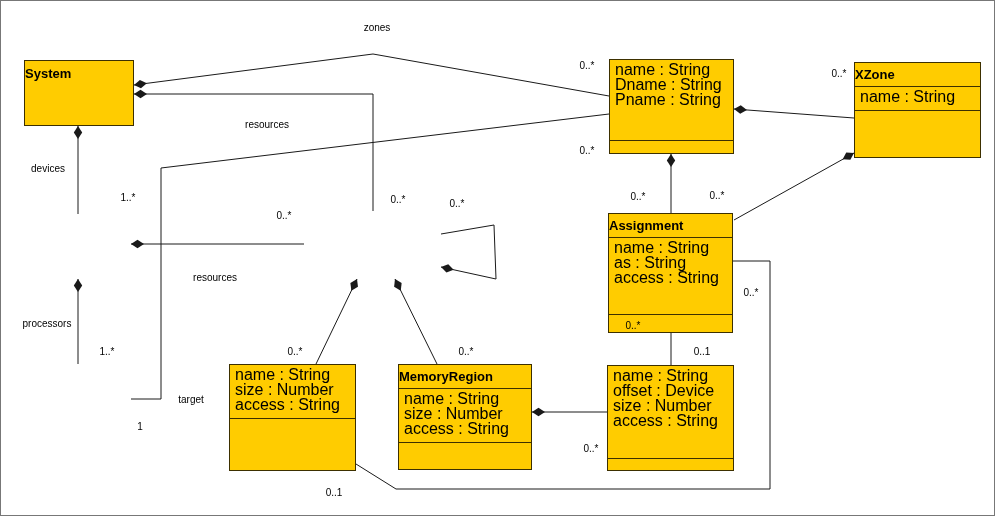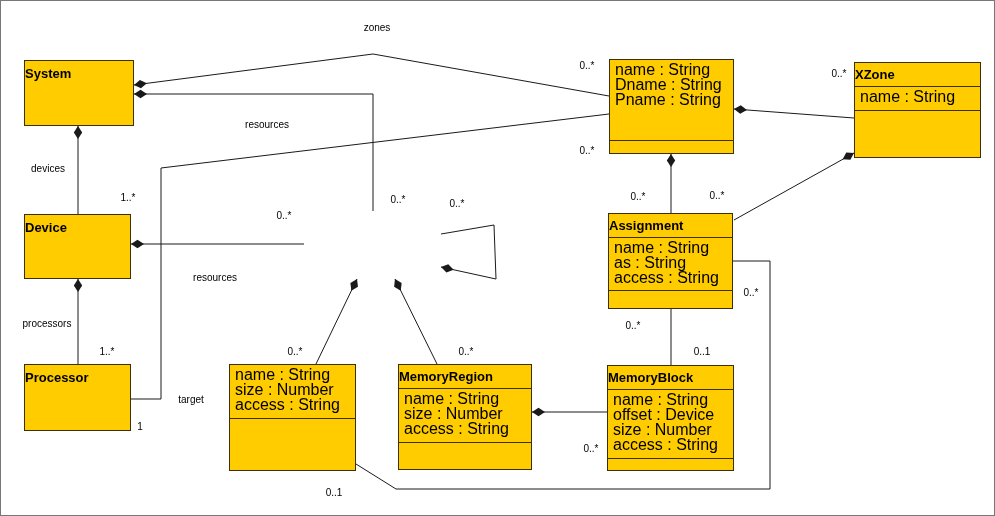--- a/index.html
+++ b/index.html
@@ -83,47 +83,41 @@
       <polyline points="394,278 436,363" fill="none" stroke="#1a1a1a" stroke-width="1"></polyline>
       <polygon points="394,278 393.11402065779396,285.6879802682619 399.7588657243394,289.65484729925834 400.6448450665455,281.9668670309964" fill="#1a1a1a"></polygon>
       <polyline points="531,411 606,411" fill="none" stroke="#1a1a1a" stroke-width="1"></polyline>
       <polygon points="531,411 537.5,415.2 544,411 537.5,406.8" fill="#1a1a1a"></polygon>
     </svg>
 
   <div class="uml-class" style="left:23px;top:59px;width:110px;height:66px">
     <div class="uml-title" style="height:26px;line-height:26px">System</div>
   </div>
 
-  <div class="uml-class" style="left:23px;top:213px;width:107px;height:65px">
-    <div class="uml-title" style="height:26px;line-height:26px">Device</div>
-  </div>
 
-  <div class="uml-class" style="left:23px;top:363px;width:107px;height:67px">
-    <div class="uml-title" style="height:26px;line-height:26px">Processor</div>
-  </div>
 
 
   <div class="uml-class compartmented" style="left:608px;top:58px;width:125px;height:95px">
     <div class="uml-attrs">
       <div class="attr">name : String</div>
       <div class="attr">Dname : String</div>
       <div class="attr">Pname : String</div>
     </div>
     <div class="uml-ops" style="height:12px"></div>
   </div>
 
   <div class="uml-class compartmented" style="left:853px;top:61px;width:127px;height:96px">
     <div class="uml-title">XZone</div>
     <div class="uml-attrs" style="flex:0 0 auto;height:21px">
       <div class="attr">name : String</div>
     </div>
     <div class="uml-ops" style="flex:1 1 auto"></div>
   </div>
 
-  <div class="uml-class compartmented" style="left:607px;top:212px;width:125px;height:96px">
+  <div class="uml-class compartmented" style="left:607px;top:212px;width:125px;height:120px">
     <div class="uml-title">Assignment</div>
     <div class="uml-attrs">
       <div class="attr">name : String</div>
       <div class="attr">as : String</div>
       <div class="attr">access : String</div>
     </div>
     <div class="uml-ops" style="height:17px"></div>
   </div>
 
   <div class="uml-class compartmented" style="left:228px;top:363px;width:127px;height:107px">
@@ -139,21 +133,20 @@
     <div class="uml-title">MemoryRegion</div>
     <div class="uml-attrs" style="flex:0 0 auto;height:51px">
       <div class="attr">name : String</div>
       <div class="attr">size : Number</div>
       <div class="attr">access : String</div>
     </div>
     <div class="uml-ops" style="flex:1 1 auto"></div>
   </div>
 
   <div class="uml-class compartmented" style="left:606px;top:364px;width:127px;height:106px">
-    <div class="uml-title">MemoryBlock</div>
     <div class="uml-attrs">
       <div class="attr">name : String</div>
       <div class="attr">offset : Device</div>
       <div class="attr">size : Number</div>
       <div class="attr">access : String</div>
     </div>
     <div class="uml-ops" style="height:11px"></div>
   </div>
 
   <span class="lbl" style="left:376px;top:26px">zones</span>

